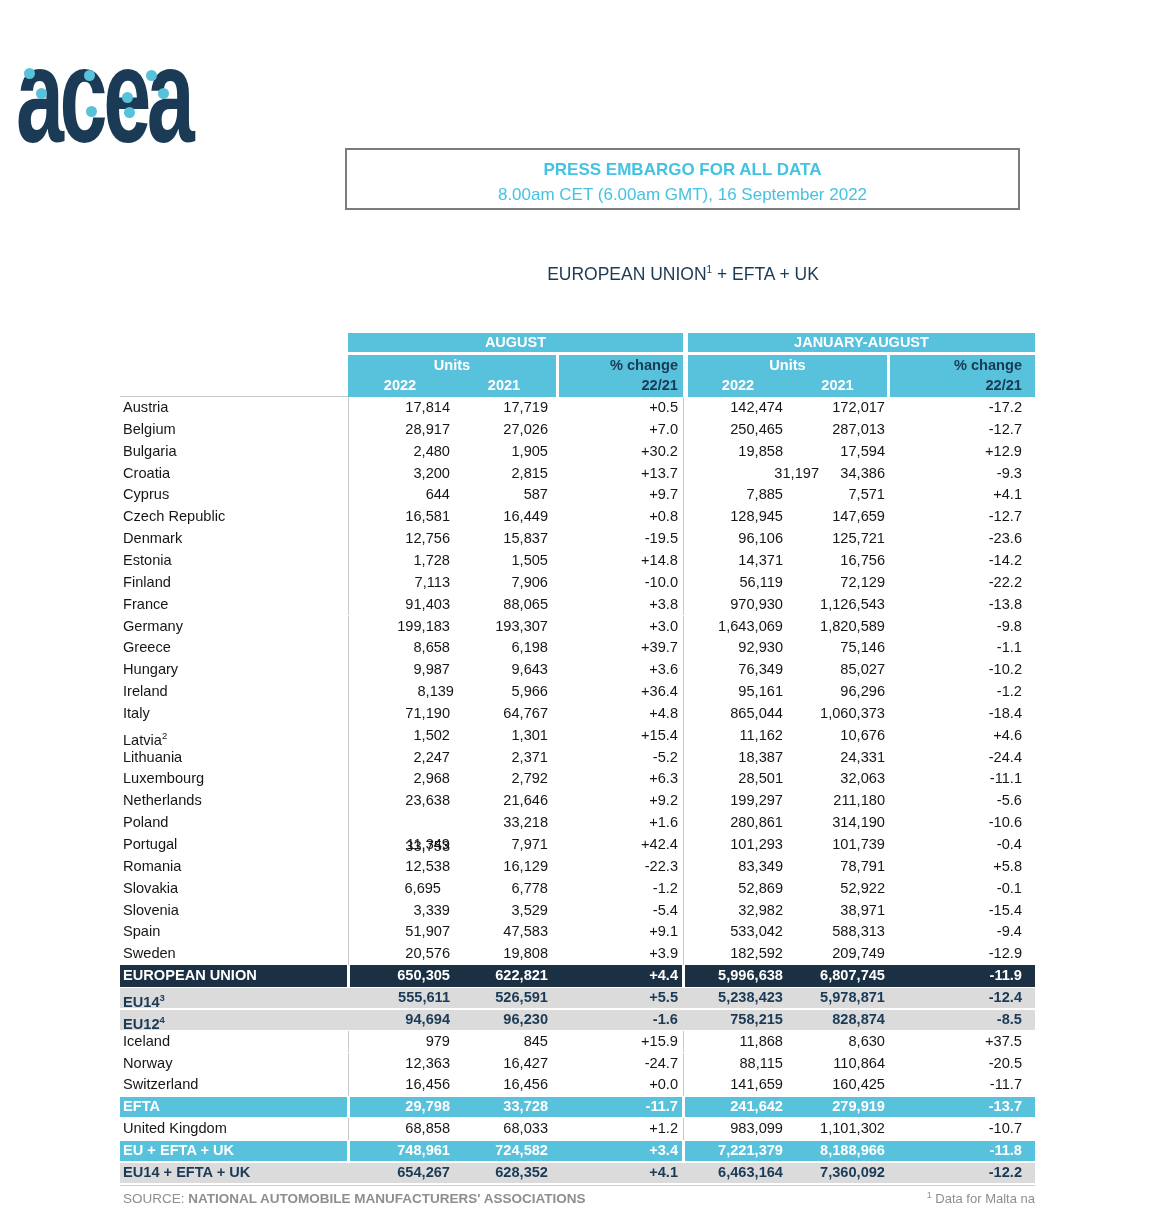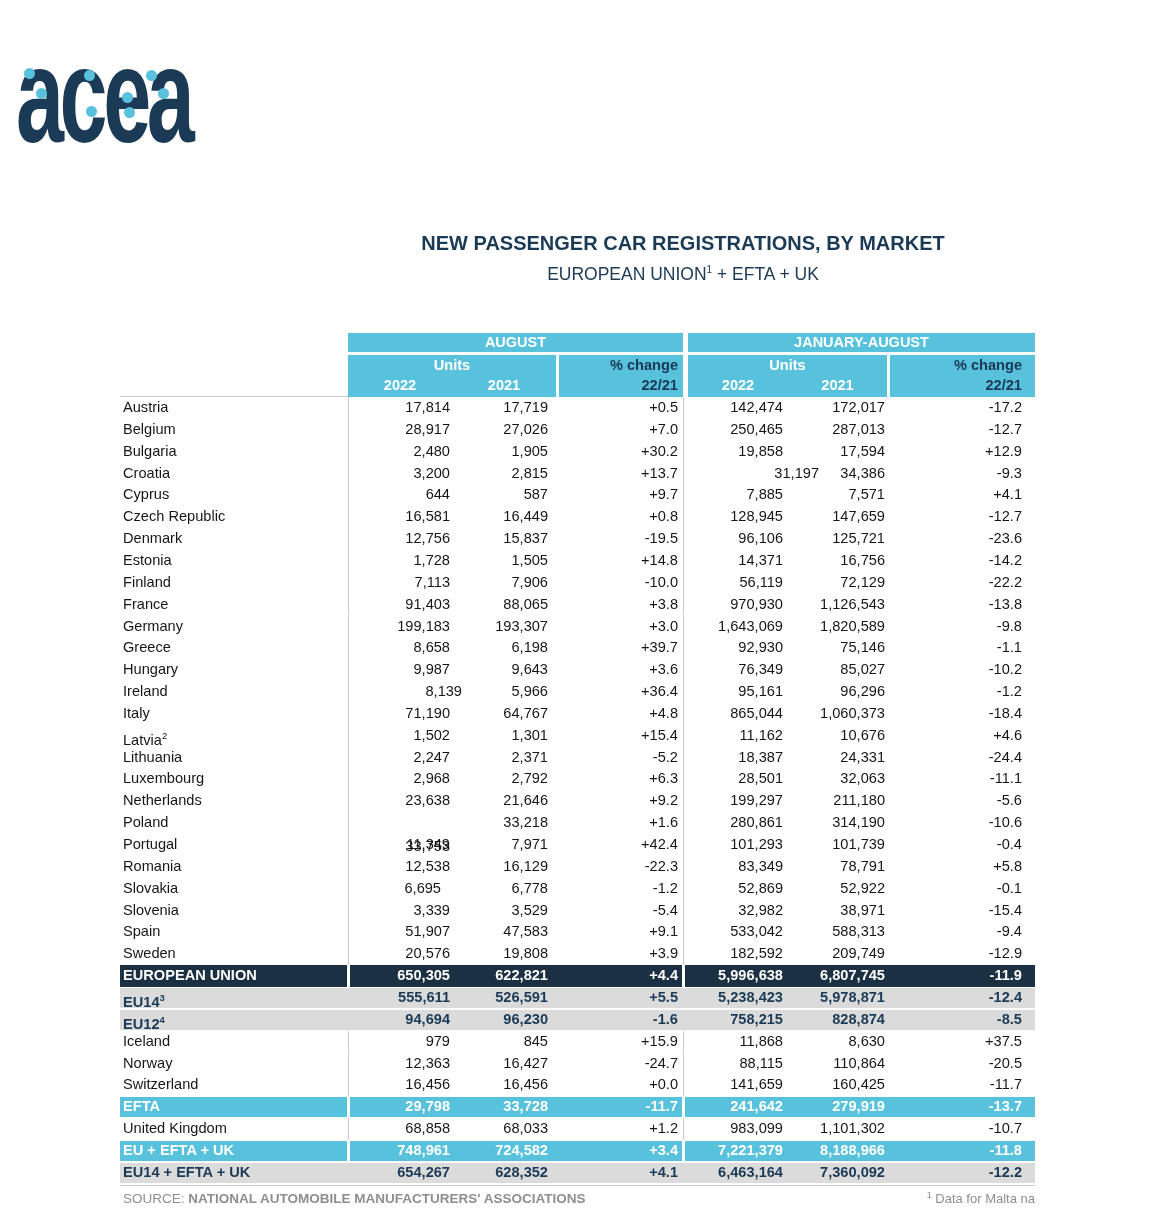--- a/index.html
+++ b/index.html
@@ -74,22 +74,25 @@
     <span class="logo-dot" style="left:20px;top:60px;"></span>
     <span class="logo-dot" style="left:68px;top:42px;"></span>
     <span class="logo-dot" style="left:70px;top:78px;"></span>
     <span class="logo-dot" style="left:106px;top:64px;"></span>
     <span class="logo-dot" style="left:108px;top:79px;"></span>
     <span class="logo-dot" style="left:130px;top:42px;"></span>
     <span class="logo-dot" style="left:142px;top:60px;"></span>
   </div>
 
 
-
-  <div class="center-col doc-title">NEW PASSENGER CAR REGISTRATIONS, BY MARKET</div>
+  <div class="embargo-box">
+    <div class="embargo-title">PRESS EMBARGO FOR ALL DATA</div>
+    <div class="embargo-datetime">8.00am CET (6.00am GMT), 16 September 2022</div>
+  </div>
+
 
   <div class="center-col doc-subtitle"><span>EUROPEAN UNION</span><sup>1</sup><span> + EFTA + UK</span></div>
 
   <div class="tbl">
     <div>
       <div class="hbar" style="left:228px;width:335px">AUGUST</div>
       <div class="hbar" style="left:568px;width:347px">JANUARY-AUGUST</div>
 
       <div class="hblock" style="left:228px;width:208px">
         <div class="hunits">Units</div>
@@ -253,21 +256,21 @@
           <span class="cell" style="left: 332px; width: 104px; padding-right: 8px;">9,643</span>
           <span class="cell" style="left: 436px; width: 127px; padding-right: 5px;">+3.6</span>
           <span class="cell" style="left: 563px; width: 105px; padding-right: 5px;">76,349</span>
           <span class="cell" style="left: 668px; width: 100px; padding-right: 3px;">85,027</span>
           <span class="cell" style="left: 768px; width: 147px; padding-right: 13px;">-10.2</span>
           <span class="sep" style="left: 228px;"></span>
           <span class="sep" style="left: 563px;"></span>
         </div>
         <div class="row normal" style="top: 348.05px;">
           <span class="label">Ireland</span>
-          <span class="cell" style="left: 240px; width: 104px; padding-right: 2px;">8,139</span>
+          <span class="cell" style="left: 232px; width: 104px; padding-right: 2px;">8,139</span>
           <span class="cell" style="left: 332px; width: 104px; padding-right: 8px;">5,966</span>
           <span class="cell" style="left: 436px; width: 127px; padding-right: 5px;">+36.4</span>
           <span class="cell" style="left: 563px; width: 105px; padding-right: 5px;">95,161</span>
           <span class="cell" style="left: 668px; width: 100px; padding-right: 3px;">96,296</span>
           <span class="cell" style="left: 768px; width: 147px; padding-right: 13px;">-1.2</span>
           <span class="sep" style="left: 228px;"></span>
           <span class="sep" style="left: 563px;"></span>
         </div>
         <div class="row normal" style="top: 369.9px;">
           <span class="label">Italy</span>

